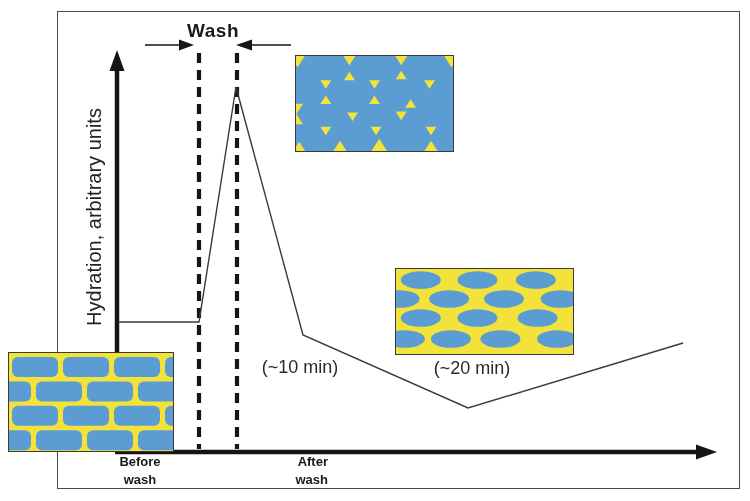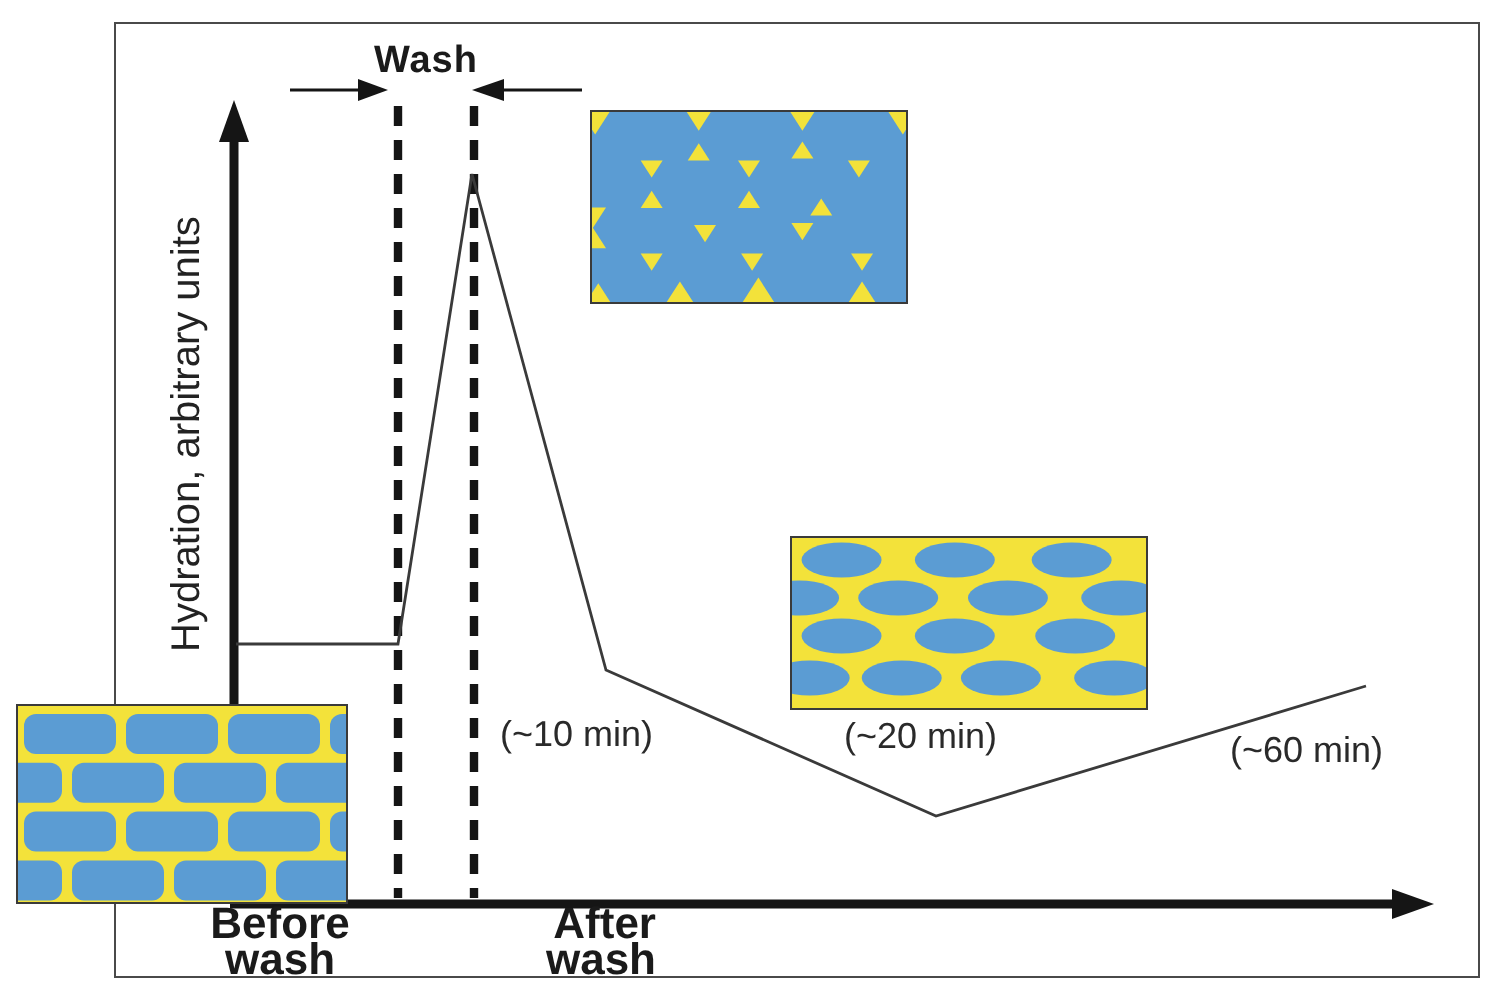--- a/index.html
+++ b/index.html
@@ -15,25 +15,25 @@
   .label { position:absolute; z-index:3; }
   .wash-label {
     left:184px; top:20px; width:58px; text-align:center;
     font-size:19px; font-weight:bold; letter-spacing:0.5px;
   }
   .y-axis-label {
     left:94px; top:217px; transform:translate(-50%,-50%) rotate(-90deg);
     white-space:nowrap; font-size:20px; color:#222;
   }
   .axis-caption {
-    width:76px; text-align:center; font-size:22px; font-weight:bold; line-height:18px;
+    width:76px; text-align:center; font-size:13px; font-weight:bold; line-height:18px;
   }
   .before-wash { left:102px; top:453px; }
   .after-wash  { left:252px; top:453px;text-align:right; }
-  .time-note { width:100px; text-align:left; font-size:18px; color:#2a2a2a; }
+  .time-note { width:100px; text-align:center; font-size:18px; color:#2a2a2a; }
   .t10 { left:250px; top:357px; }
   .t30 { left:422px; top:358px; }
   .t60 { left:615px; top:365px; }
   .illo {
     position:absolute; z-index:2; border:1px solid #3a3a3a; box-sizing:content-box;
     background:#fff;
   }
   .illo-normal  { left:8px;   top:352px; }
   .illo-swollen { left:295px; top:55px;  }
   .illo-dried   { left:395px; top:268px; }
@@ -73,21 +73,20 @@
     <div>wash</div>
   </div>
 
   <div class="label axis-caption after-wash">
     <div>After</div>
     <div>wash</div>
   </div>
 
   <div class="label time-note t10">(~10 min)</div>
   <div class="label time-note t30">(~20 min)</div>
-  <div class="label time-note t60">(~60 min)</div>
 
   <svg id="illo-normal" class="illo illo-normal" width="164" height="98" viewBox="0 0 164 98">
       <rect x="0" y="0" width="164" height="98" fill="#F3E23A"></rect>
       <rect x="3" y="4" width="46" height="20" rx="6" ry="6" fill="#5B9CD3"></rect>
       <rect x="54" y="4" width="46" height="20" rx="6" ry="6" fill="#5B9CD3"></rect>
       <rect x="105" y="4" width="46" height="20" rx="6" ry="6" fill="#5B9CD3"></rect>
       <rect x="156" y="4" width="46" height="20" rx="6" ry="6" fill="#5B9CD3"></rect>
       <rect x="-24" y="28.4" width="46" height="20" rx="6" ry="6" fill="#5B9CD3"></rect>
       <rect x="27" y="28.4" width="46" height="20" rx="6" ry="6" fill="#5B9CD3"></rect>
       <rect x="78" y="28.4" width="46" height="20" rx="6" ry="6" fill="#5B9CD3"></rect>

